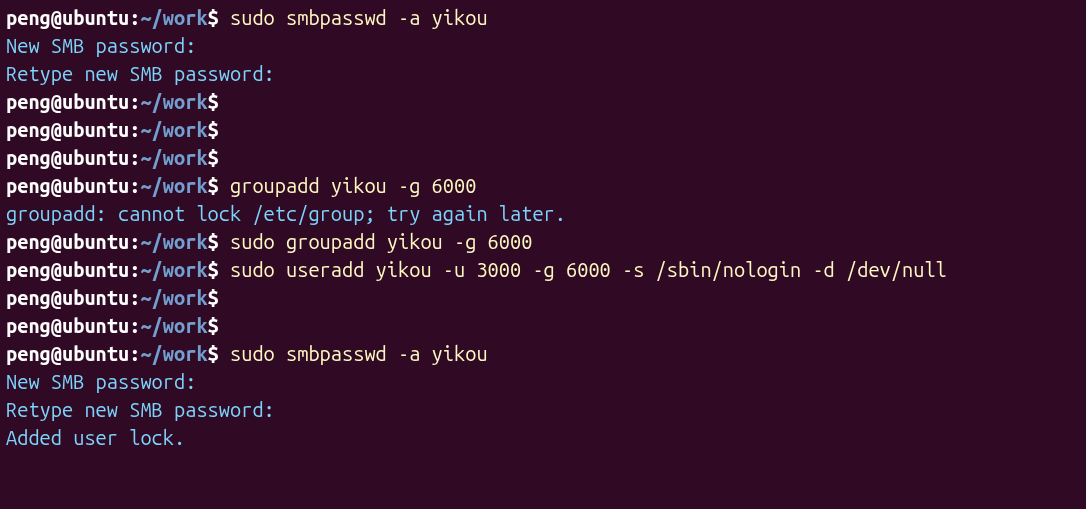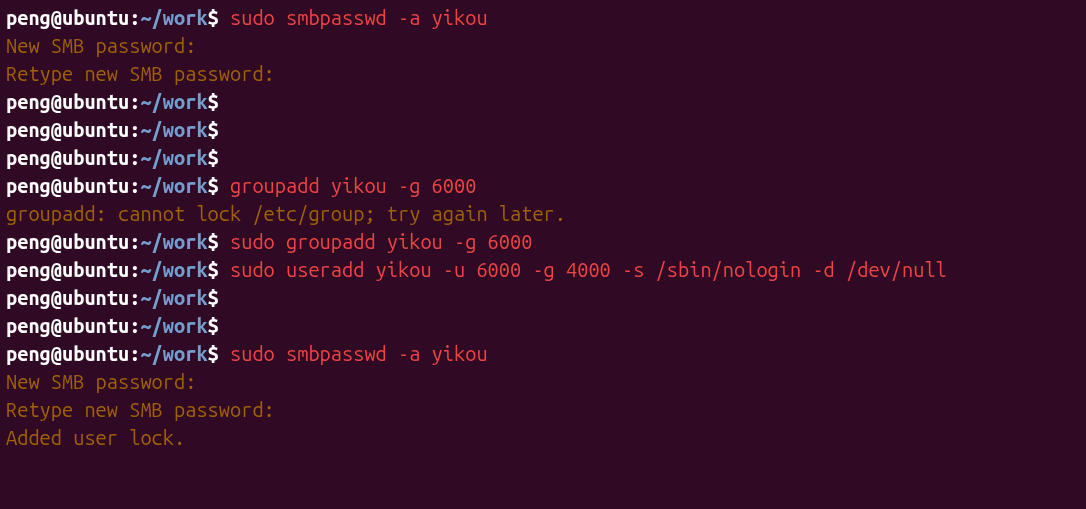--- a/index.html
+++ b/index.html
@@ -29,39 +29,39 @@
     .prompt-path {
       color: #729fcf;
       font-weight: bold;
       text-align: center;
     }
     .prompt-dollar {
       color: #ffffff;
       font-weight: bold;
     }
     .cmd-text {
-      color: #ef4444;
+      color: #fef9c3;
     }
     .output-text {
-      color: #a16207;
+      color: #7dd3fc;
     }
   </style>
 </head>
 <body>
 
 <div id="terminal-content">
     <div class="terminal-line"><span class="prompt-user">peng@ubuntu</span><span class="prompt-dollar">:</span><span class="prompt-path">~/work</span><span class="prompt-dollar">$</span><span class="cmd-text"> sudo smbpasswd -a yikou</span></div>
     <div class="terminal-line"><span class="output-text">New SMB password:</span></div>
     <div class="terminal-line"><span class="output-text">Retype new SMB password:</span></div>
     <div class="terminal-line"><span class="prompt-user">peng@ubuntu</span><span class="prompt-dollar">:</span><span class="prompt-path">~/work</span><span class="prompt-dollar">$</span><span class="cmd-text"> </span></div>
     <div class="terminal-line"><span class="prompt-user">peng@ubuntu</span><span class="prompt-dollar">:</span><span class="prompt-path">~/work</span><span class="prompt-dollar">$</span><span class="cmd-text"> </span></div>
     <div class="terminal-line"><span class="prompt-user">peng@ubuntu</span><span class="prompt-dollar">:</span><span class="prompt-path">~/work</span><span class="prompt-dollar">$</span><span class="cmd-text"> </span></div>
     <div class="terminal-line"><span class="prompt-user">peng@ubuntu</span><span class="prompt-dollar">:</span><span class="prompt-path">~/work</span><span class="prompt-dollar">$</span><span class="cmd-text"> groupadd yikou -g 6000</span></div>
     <div class="terminal-line"><span class="output-text">groupadd: cannot lock /etc/group; try again later.</span></div>
     <div class="terminal-line"><span class="prompt-user">peng@ubuntu</span><span class="prompt-dollar">:</span><span class="prompt-path">~/work</span><span class="prompt-dollar">$</span><span class="cmd-text"> sudo groupadd yikou -g 6000</span></div>
-    <div class="terminal-line"><span class="prompt-user">peng@ubuntu</span><span class="prompt-dollar">:</span><span class="prompt-path">~/work</span><span class="prompt-dollar">$</span><span class="cmd-text"> sudo useradd yikou -u 6000 -g 4000 -s /sbin/nologin -d /dev/null</span></div>
+    <div class="terminal-line"><span class="prompt-user">peng@ubuntu</span><span class="prompt-dollar">:</span><span class="prompt-path">~/work</span><span class="prompt-dollar">$</span><span class="cmd-text"> sudo useradd yikou -u 3000 -g 6000 -s /sbin/nologin -d /dev/null</span></div>
     <div class="terminal-line"><span class="prompt-user">peng@ubuntu</span><span class="prompt-dollar">:</span><span class="prompt-path">~/work</span><span class="prompt-dollar">$</span><span class="cmd-text"> </span></div>
     <div class="terminal-line"><span class="prompt-user">peng@ubuntu</span><span class="prompt-dollar">:</span><span class="prompt-path">~/work</span><span class="prompt-dollar">$</span><span class="cmd-text"> </span></div>
     <div class="terminal-line"><span class="prompt-user">peng@ubuntu</span><span class="prompt-dollar">:</span><span class="prompt-path">~/work</span><span class="prompt-dollar">$</span><span class="cmd-text"> sudo smbpasswd -a yikou</span></div>
     <div class="terminal-line"><span class="output-text">New SMB password:</span></div>
     <div class="terminal-line"><span class="output-text">Retype new SMB password:</span></div>
     <div class="terminal-line"><span class="output-text">Added user lock.</span></div>
   </div>
 
 </body></html>

